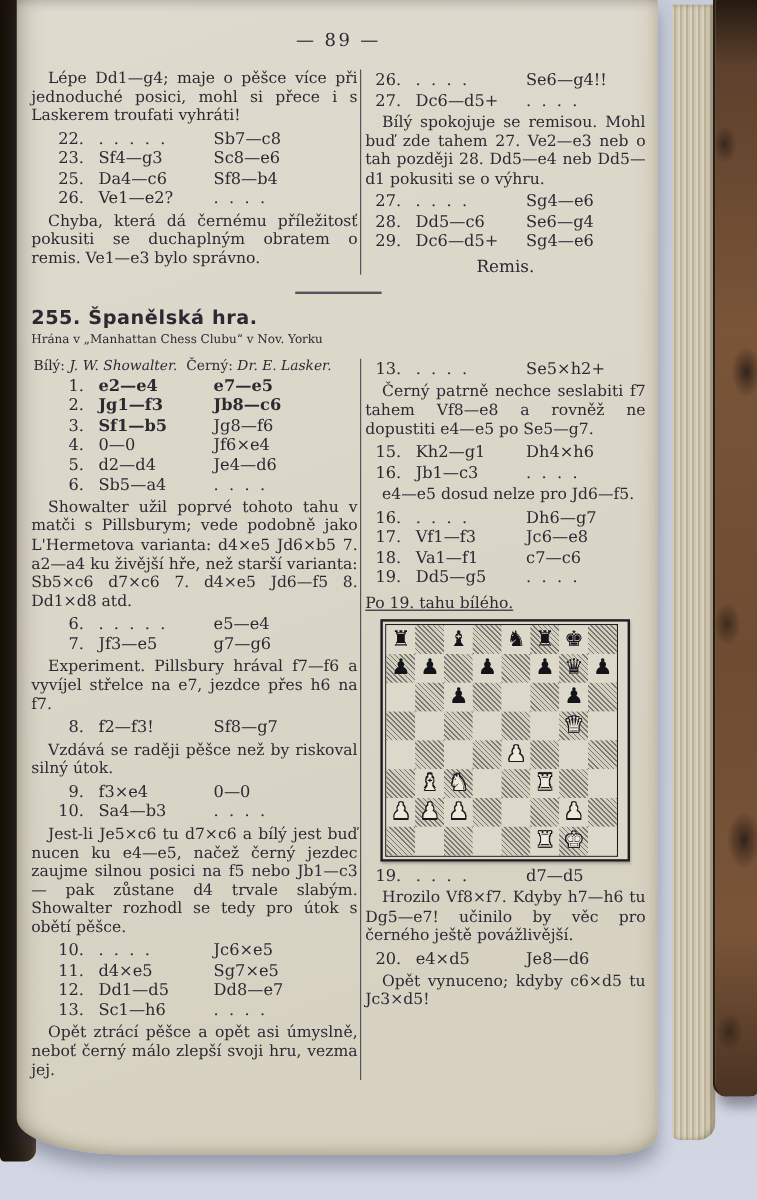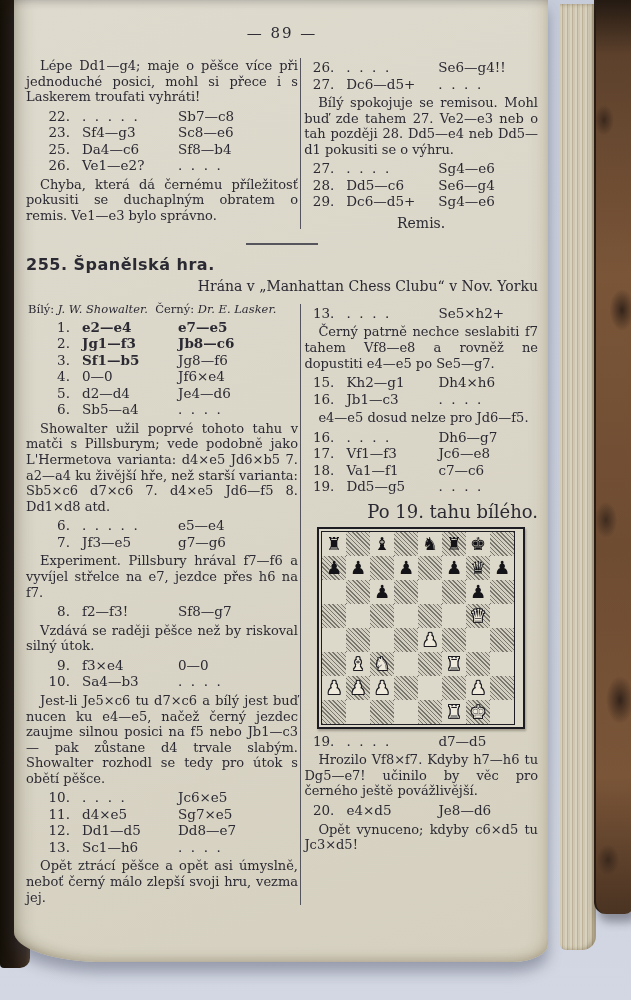--- a/index.html
+++ b/index.html
@@ -72,25 +72,25 @@
   .col-r .mn{width:30px;}
   .col-r .mw{width:92px;}
   .b{font-weight:bold;}
   .result{text-align:center;font-size:14px;margin-top:5px;}
 
   .hrule{width:72px;height:2px;background:#56555d;margin:12px auto 10px auto;}
   .game-title{
     margin:2px 0 4px 0;text-align:left;
     font-family:"DejaVu Sans", sans-serif;font-size:16px;font-weight:bold;letter-spacing:.5px;
   }
-  .game-subtitle{text-align:right;font-size:14px;margin-bottom:8px;}
+  .game-subtitle{text-align:left;font-size:10px;margin-bottom:8px;}
   .players{font-size:11.5px;margin:0 0 3px 2px;white-space:pre;}
   .players .name{font-style:italic;}
 
-  .caption{text-align:right;font-size:18px;margin:6px 0 5px 0;}
+  .caption{text-align:left;font-size:13px;margin:6px 0 5px 0;text-decoration:underline;}
 
   .board-frame{
     width:200px;margin:0 auto 4px auto;
     border:2px solid #1d1c22;padding:2px;background:#dcd8ca;
     box-shadow:1px 2px 2px rgba(60,55,40,.35);
   }
   .board{display:grid;grid-template-columns:repeat(8,24px);border:1px solid #1d1c22;width:192px;}
   .sq{width:24px;height:24px;display:flex;align-items:center;justify-content:center;
       font-family:"DejaVu Sans", sans-serif;font-size:18px;line-height:24px;}
   .sq.light{background:#ddd9ca;}

